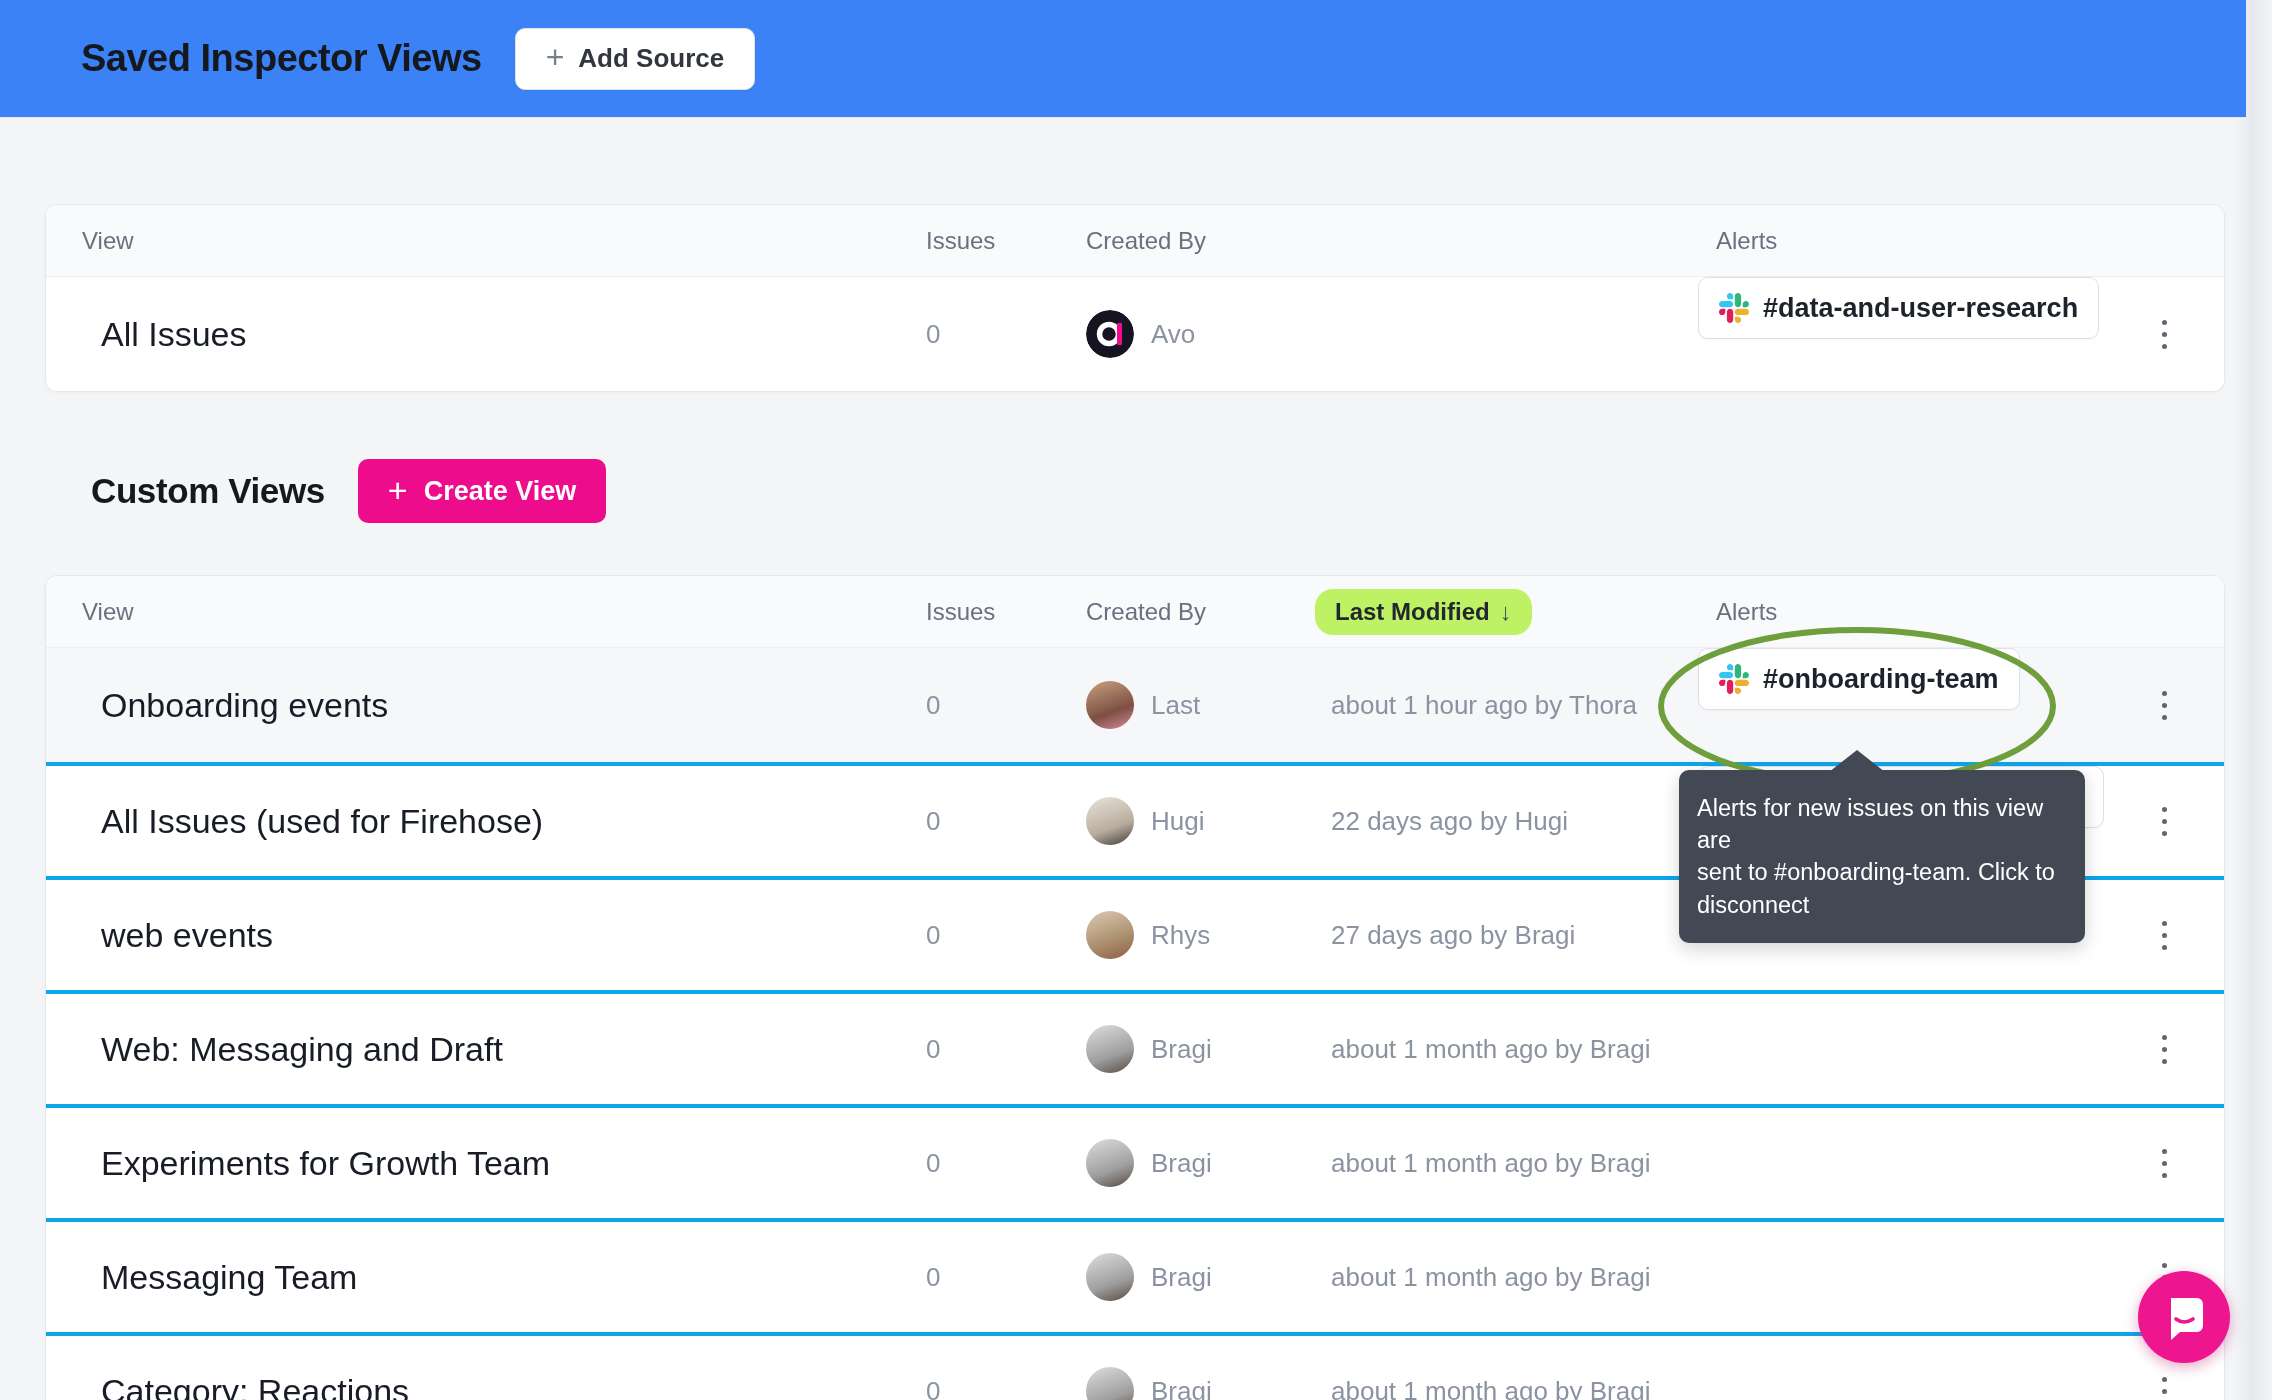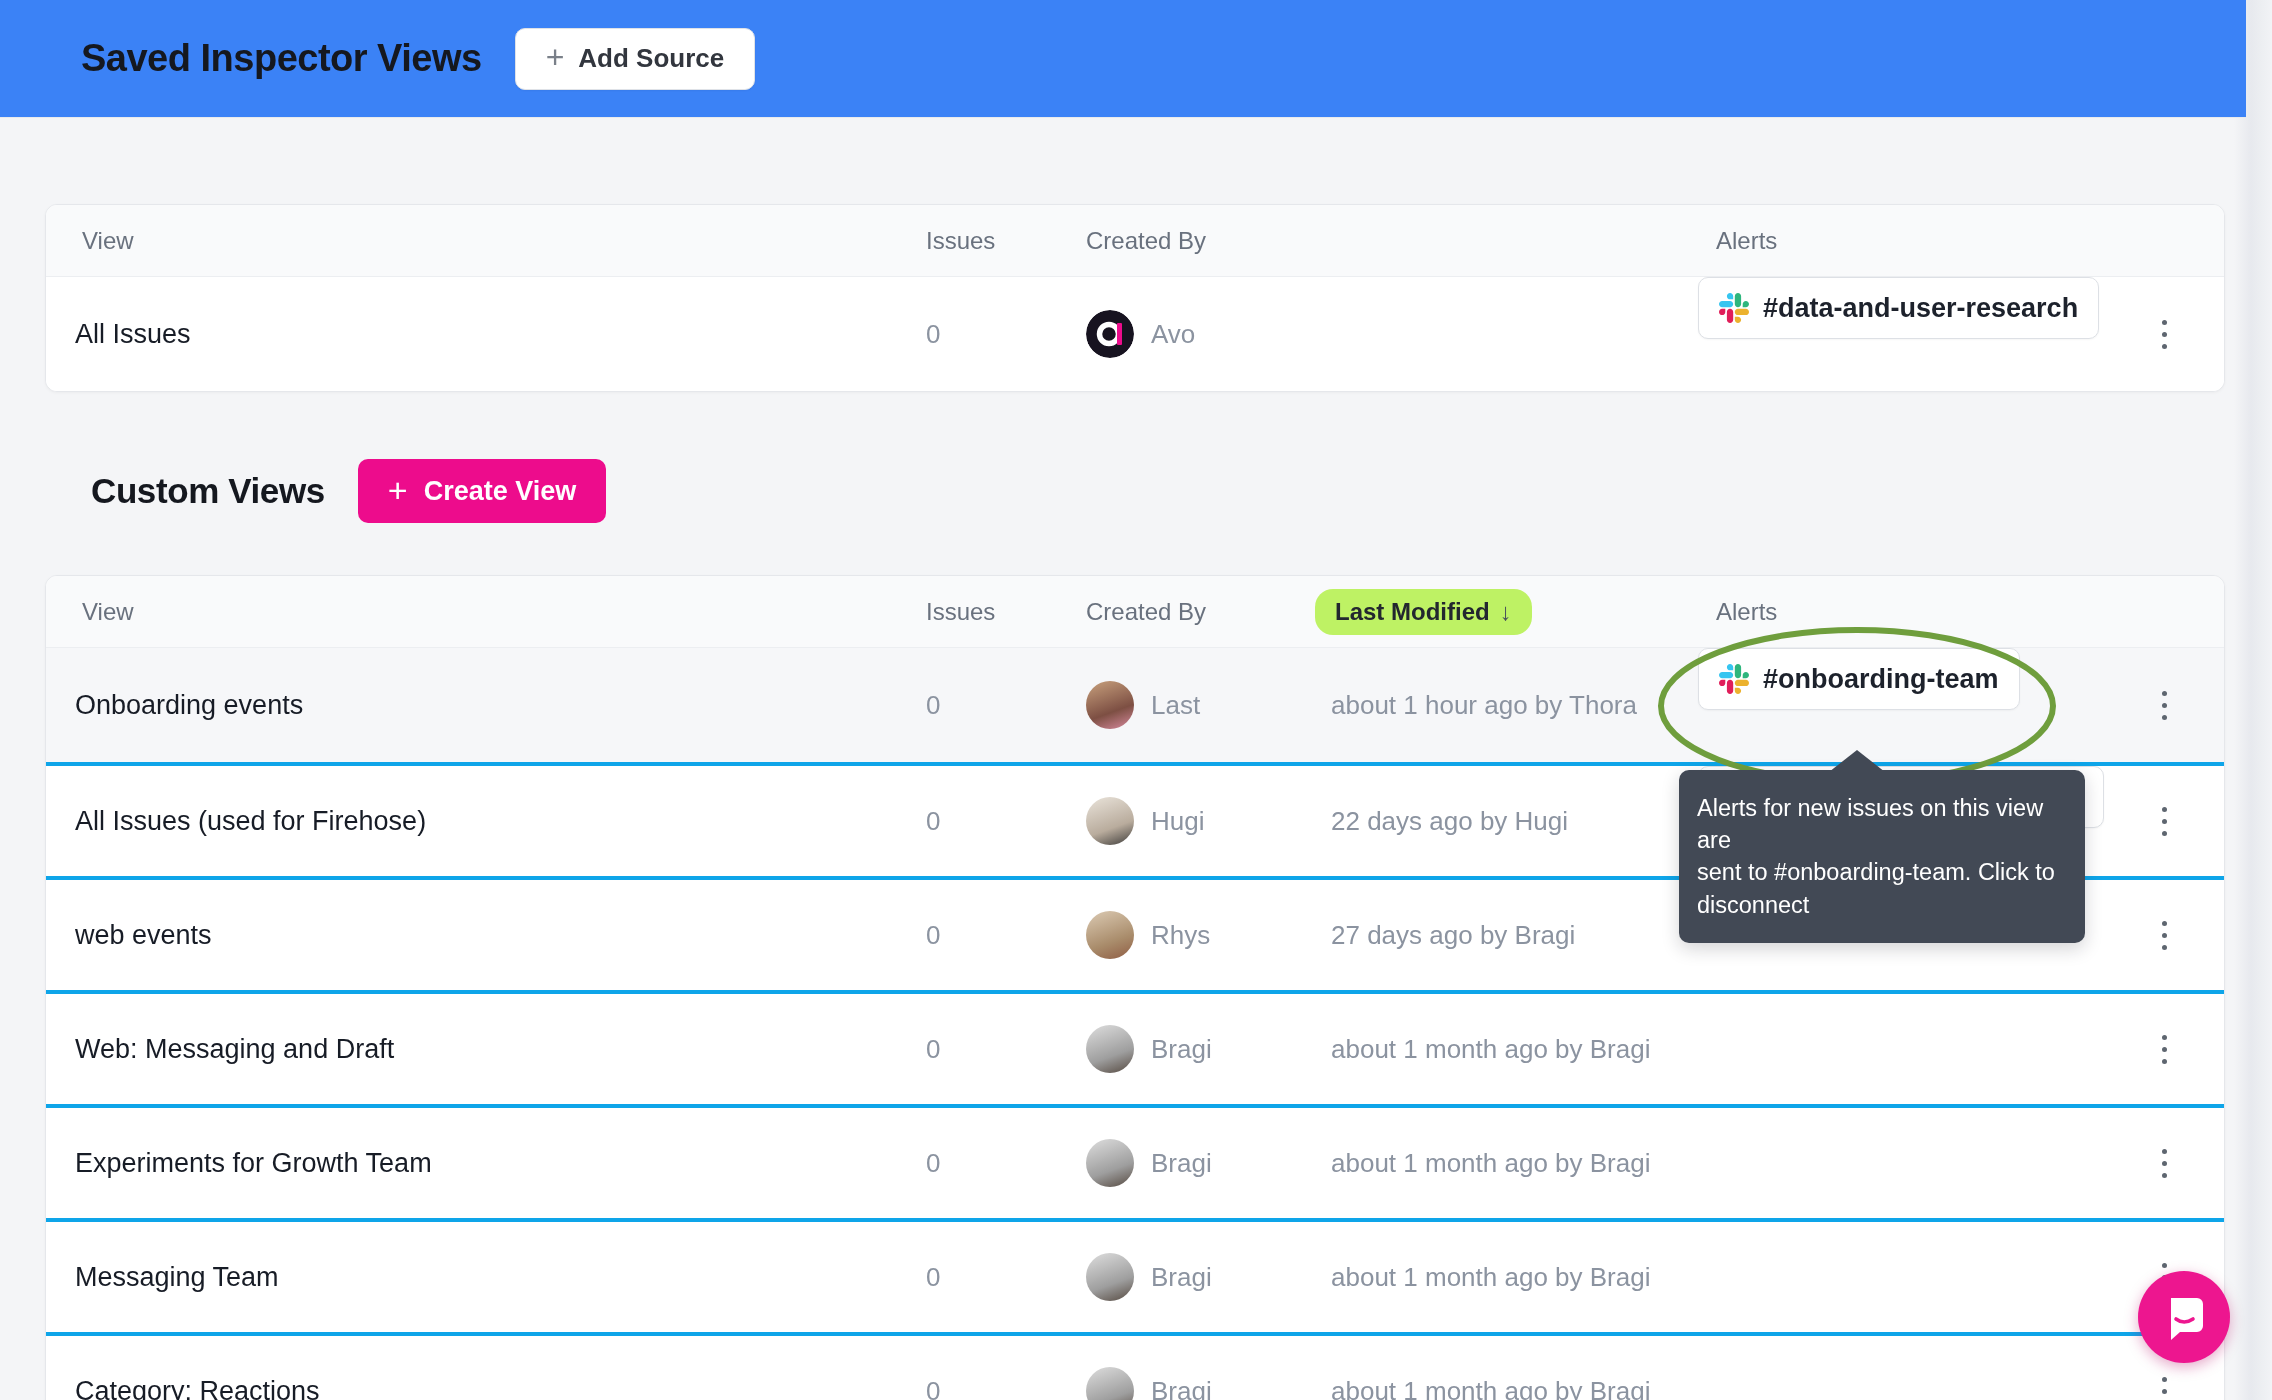--- a/index.html
+++ b/index.html
@@ -58,21 +58,21 @@
   .pill {
     display:inline-flex; align-items:center; gap:10px;
     background:#bef264; border-radius:18px; height:46px; padding:0 20px;
     margin-left:-16px; font-size:24px; font-weight:700; color:#23272F; cursor:pointer;
   }
   .pill .arrow { font-size:24px; color:#4A515C; font-weight:400; }
 
   .trow { height:114px; border-top:4px solid #0ea5e9; background:#FFFFFF; position:relative; }
   .trow:first-child { border-top:none; }
   .trow.hovered { background:#F6F7F9; }
-  .cell-view { padding-left:29px; font-size:27px; color:#171C26; }
+  .cell-view { padding-left:55px; font-size:34px; color:#171C26; }
   .cell-issues { font-size:26px; color:#8B93A0; }
   .cell-created { display:flex; align-items:center; gap:17px; }
   .cell-created .name { font-size:26px; color:#8B93A0; }
   .cell-modified { font-size:26px; color:#8B93A0; }
   .cell-alerts { position:relative; height:100%; display:flex; align-items:flex-start; }
   .cell-kebab { display:flex; justify-content:center; }
 
   .avatar {
     width:48px; height:48px; border-radius:50%; flex:0 0 48px;
     overflow:hidden; position:relative;

